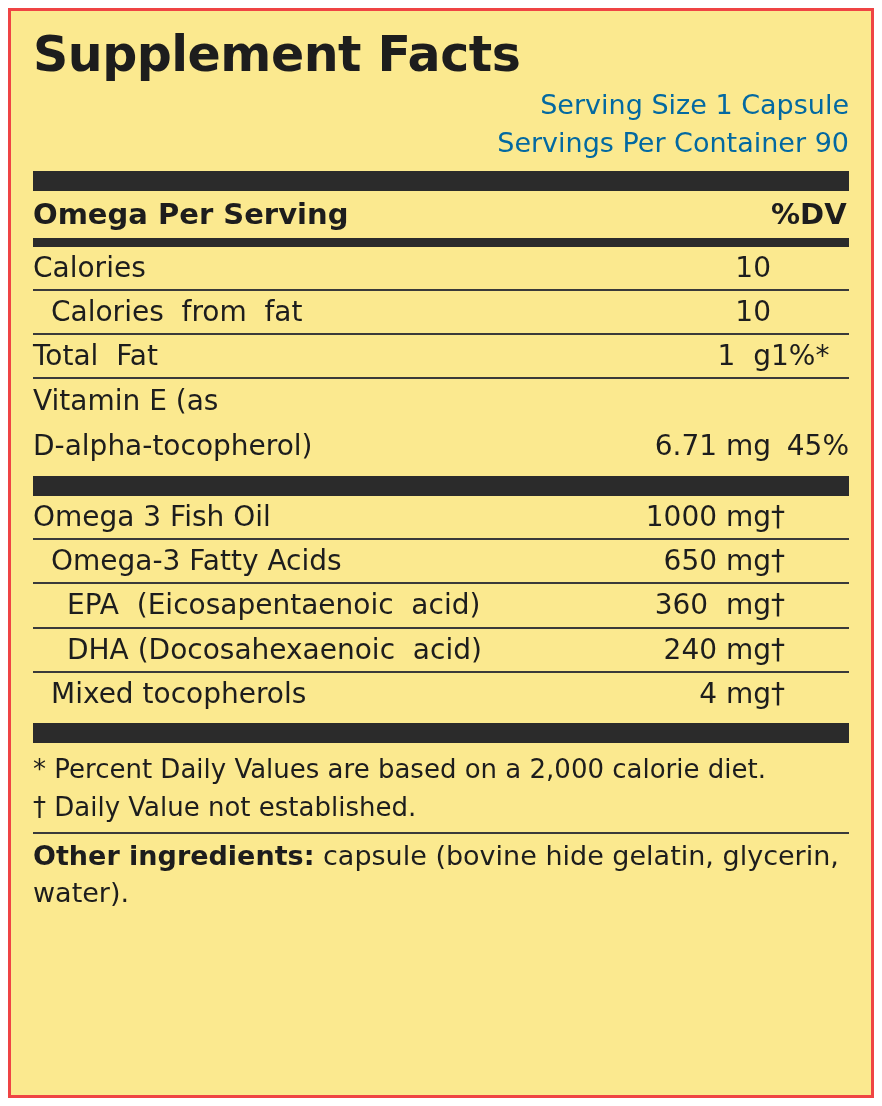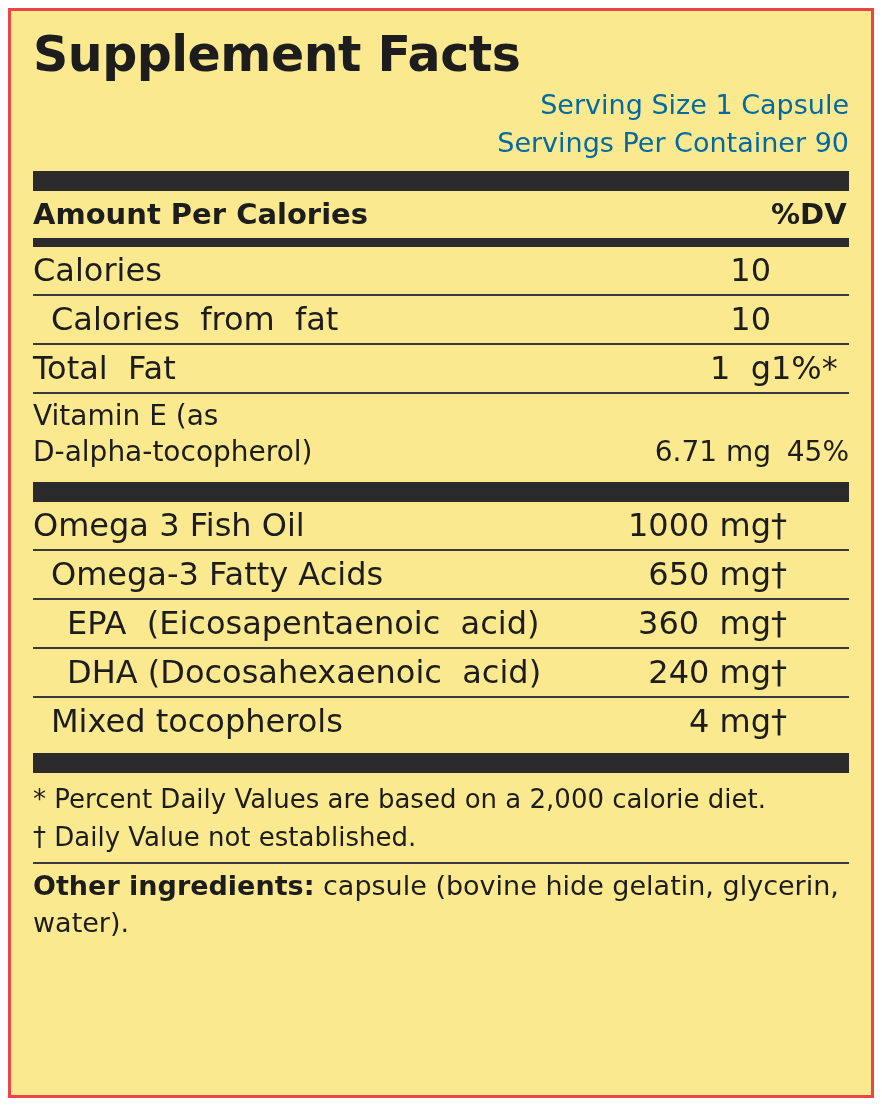--- a/index.html
+++ b/index.html
@@ -46,21 +46,21 @@
     background: #2b2b2b;
     margin: 0;
   }
   .rule {
     height: 2px;
     background: #3a3a3a;
   }
   .row {
     display: flex;
     align-items: baseline;
-    font-size: 32px;
+    font-size: 28px;
     color: #1d1d1d;
     padding: 4px 0 4px 0;
     line-height: 1.22;
   }
   .row .name {
     flex: 1 1 auto;
     text-align: left;
     white-space: pre-wrap;
   }
   .row .amt {
@@ -87,20 +87,21 @@
     line-height: 1.28;
     padding-top: 4px;
   }
   .wraprow {
     display: flex;
     align-items: baseline;
     font-size: 28px;
     color: #1d1d1d;
     line-height: 1.28;
     padding-bottom: 4px;
+    margin-top: 9px;
   }
   .wraprow .name { flex: 1 1 auto; }
   .wraprow .amt { flex: 0 0 auto; white-space: pre; }
   .wraprow .dv { flex: 0 0 auto; white-space: pre; min-width: 78px; text-align: right; }
   .footnotes {
     font-size: 26px;
     color: #1d1d1d;
     line-height: 1.3;
     padding: 10px 0 4px 0;
   }
@@ -119,21 +120,21 @@
 <div class="panel">
 
   <div class="title">Supplement Facts</div>
 
   <div class="serving-line">Serving Size 1 Capsule</div>
   <div class="serving-line">Servings Per Container 90</div>
 
   <div class="bar-thick"></div>
 
   <div class="row header">
-    <span class="name">Amount Per Calories</span>
+    <span class="name">Omega Per Serving</span>
     <span class="dv">%DV</span>
   </div>
 
   <div class="bar-med"></div>
 
   <div class="row">
     <span class="name">Calories</span>
     <span class="amt">10</span>
     <span class="dv"></span>
   </div>

